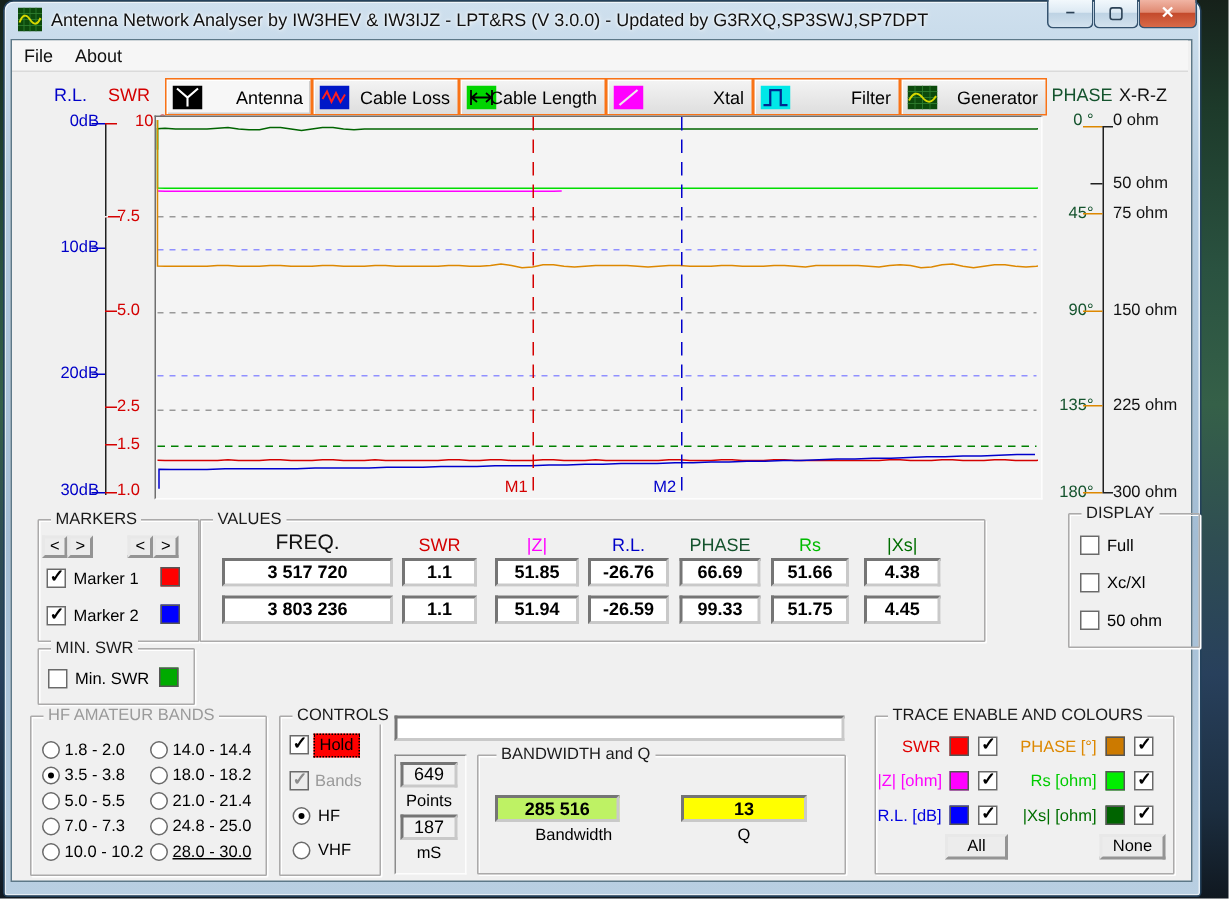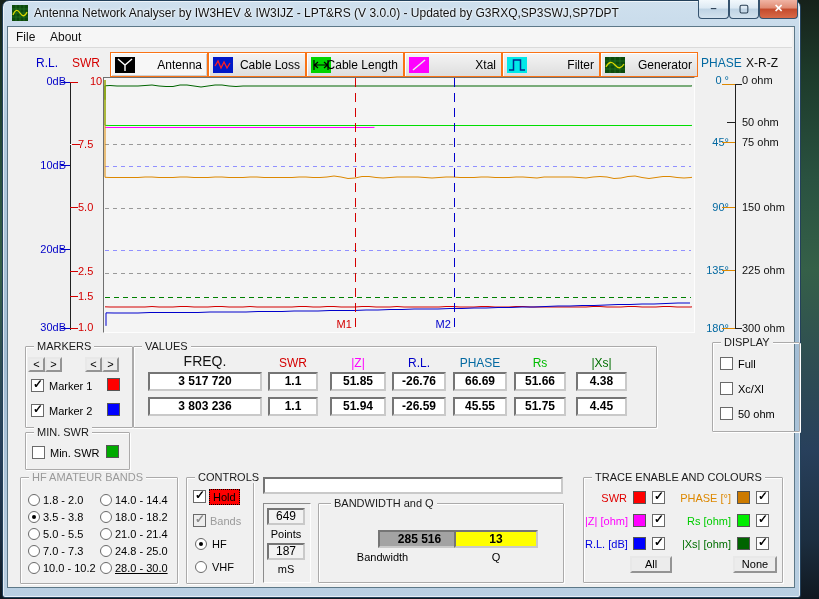--- a/index.html
+++ b/index.html
@@ -28,21 +28,21 @@
   .menubar{position:absolute;left:8px;top:27px;width:784px;height:20px;background:#f6f6f6;
            border-bottom:1px solid #dadada;}
   .menuitem{position:absolute;top:2px;font-size:12px;color:#111;padding:1px 6px;}
   
   .axlbl{position:absolute;font-size:12px;white-space:nowrap;}
   .tick{position:absolute;height:1px;}
   .vaxis{position:absolute;width:1px;background:#202020;}
   .plot{position:absolute;left:103px;top:77px;width:590px;height:254px;background:#f4f4f4;
         border:1px solid;border-color:#6f6f6f #fdfdfd #fdfdfd #6f6f6f;}
   .ticklabel{position:absolute;font-size:11px;white-space:nowrap;}
-  .blue{color:#0000c8;} .red{color:#d40000;} .orange{color:#0369a1;} .black{color:#111;}
+  .blue{color:#0000c8;} .red{color:#d40000;} .orange{color:#14532d;} .black{color:#111;}
   .magenta{color:#ff00ff;} .green{color:#00bb00;} .dkgreen{color:#006e00;}
   
   .tab{position:absolute;top:52px;width:98px;height:25px;box-sizing:border-box;
        background:linear-gradient(180deg,#f4f4f4,#dedede);
        border:1px solid #f97316;box-shadow:inset 1px 1px 0 #fff;}
   .tab.sel{background:#f7f7f7;box-shadow:inset 1px 1px 0 #fff,inset -1px -1px 0 #cfcfcf;}
   .tab .ticon{position:absolute;left:4px;top:4px;width:20px;height:16px;}
   .tab .tlabel{position:absolute;right:5px;top:5px;font-size:12px;color:#000;}
   
   .gbox{position:absolute;border:1px solid #abaaaa;border-radius:1px;
@@ -236,21 +236,21 @@
   <div class="field" style="left:330px;top:372px;width:56px;height:19px;">51.85</div>
   <div class="field" style="left:392px;top:372px;width:54px;height:19px;">-26.76</div>
   <div class="field" style="left:453px;top:372px;width:54px;height:19px;">66.69</div>
   <div class="field" style="left:514px;top:372px;width:52px;height:19px;">51.66</div>
   <div class="field" style="left:576px;top:372px;width:51px;height:19px;">4.38</div>
 
   <div class="field" style="left:148px;top:397px;width:114px;height:19px;">3 803 236</div>
   <div class="field" style="left:268px;top:397px;width:50px;height:19px;">1.1</div>
   <div class="field" style="left:330px;top:397px;width:56px;height:19px;">51.94</div>
   <div class="field" style="left:392px;top:397px;width:54px;height:19px;">-26.59</div>
-  <div class="field" style="left:453px;top:397px;width:54px;height:19px;">45.55</div>
+  <div class="field" style="left:453px;top:397px;width:54px;height:19px;">99.33</div>
   <div class="field" style="left:514px;top:397px;width:52px;height:19px;">51.75</div>
   <div class="field" style="left:576px;top:397px;width:51px;height:19px;">4.45</div>
 
   <div class="gbox" style="left:712px;top:342px;width:86px;height:88px;">
     <span class="glabel">DISPLAY</span>
   </div>
   <div class="cb" style="left:720px;top:357px;"></div>
   <div class="wlabel" style="left:738px;top:358px;">Full</div>
   <div class="cb" style="left:720px;top:382px;"></div>
   <div class="wlabel" style="left:738px;top:383px;">Xc/Xl</div>
@@ -304,21 +304,21 @@
 
   <div class="panel-sunken" style="left:263px;top:503px;width:46px;height:78px;"></div>
   <div class="field" style="left:267px;top:508px;width:38px;height:17px;background:#f2f2f2;font-weight:normal;line-height:13px;">649</div>
   <div class="wlabel" style="left:263px;top:528px;width:46px;text-align:center;">Points</div>
   <div class="field" style="left:267px;top:543px;width:38px;height:17px;background:#f2f2f2;font-weight:normal;line-height:13px;">187</div>
   <div class="wlabel" style="left:263px;top:563px;width:46px;text-align:center;">mS</div>
 
   <div class="gbox" style="left:318px;top:503px;width:244px;height:78px;">
     <span class="glabel" style="left:12px;">BANDWIDTH and Q</span>
   </div>
-  <div class="field" style="left: 330px; top: 530px; width: 83px; height: 18px; background: #a3a3a3; margin-left: 48px;">285 516</div>
+  <div class="field" style="left: 330px; top: 530px; width: 83px; height: 18px; background: #bef264;">285 516</div>
   <div class="wlabel" style="left:341px;top:551px;width:83px;text-align:center;">Bandwidth</div>
   <div class="field" style="left: 454px; top: 530px; width: 84px; height: 18px; background: rgb(255, 255, 0);">13</div>
   <div class="wlabel" style="left:454px;top:551px;width:84px;text-align:center;">Q</div>
 
   <div class="gbox" style="left:583px;top:477px;width:198px;height:104px;">
     <span class="glabel">TRACE ENABLE AND COLOURS</span>
   </div>
   <div class="wlabel" style="left:585px;top:492px;width:42px;text-align:right;color:#e00000;">SWR</div>
   <div class="swatch" style="left: 633px; top: 491px; background: rgb(255, 0, 0);"></div>
   <div class="cb checked" style="left:652px;top:491px;"></div>

